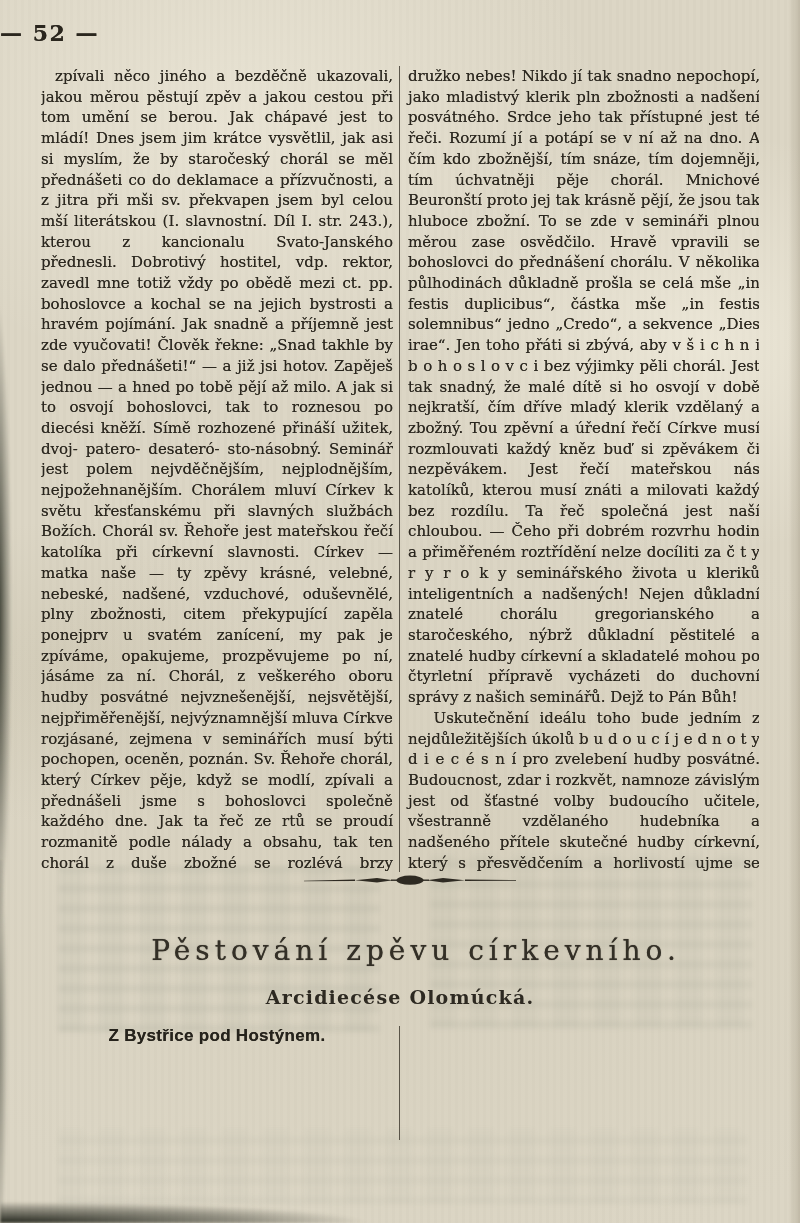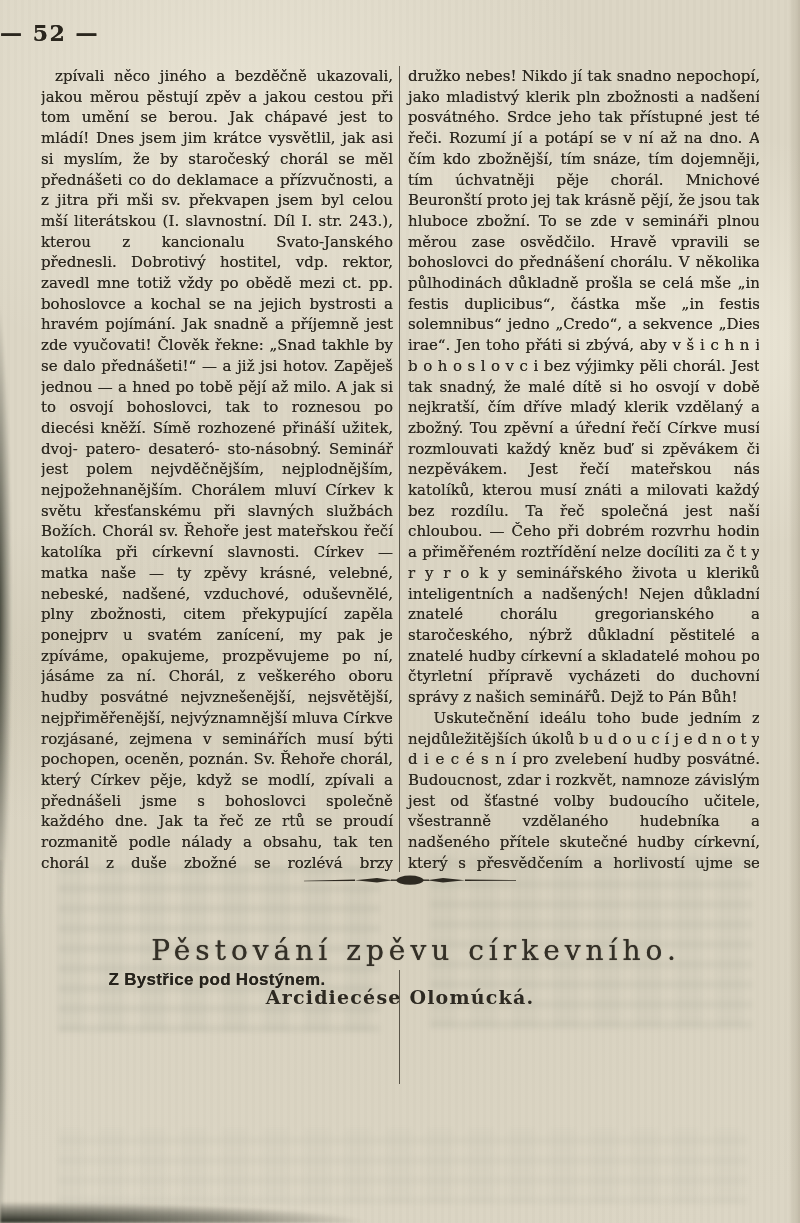--- a/index.html
+++ b/index.html
@@ -34,21 +34,21 @@
   .page-number{
     position:absolute;top:20px;left:0;width:100%;
     text-align:left;font-size:22px;font-weight:bold;letter-spacing:1.5px;
     color:#2a261e;text-shadow:0 0 .6px rgba(42,38,30,.8);
   }
   .top-cols{
     position:absolute;top:66px;left:41px;width:718px;height:806px;
     display:flex;overflow:hidden;
   }
   .bottom-cols{
-    position:absolute;top:970px;left:41px;width:718px;
+    position:absolute;top:1026px;left:41px;width:718px;
     display:flex;
   }
   .col{width:352px;flex:0 0 352px;}
   .divider-v{
     width:1px;flex:0 0 1px;
     background:rgba(58,53,43,.8);
     margin-left:6px;margin-right:8px;
   }
   .divider-v.short{height:114px;align-self:flex-start;}
   .text-body{

